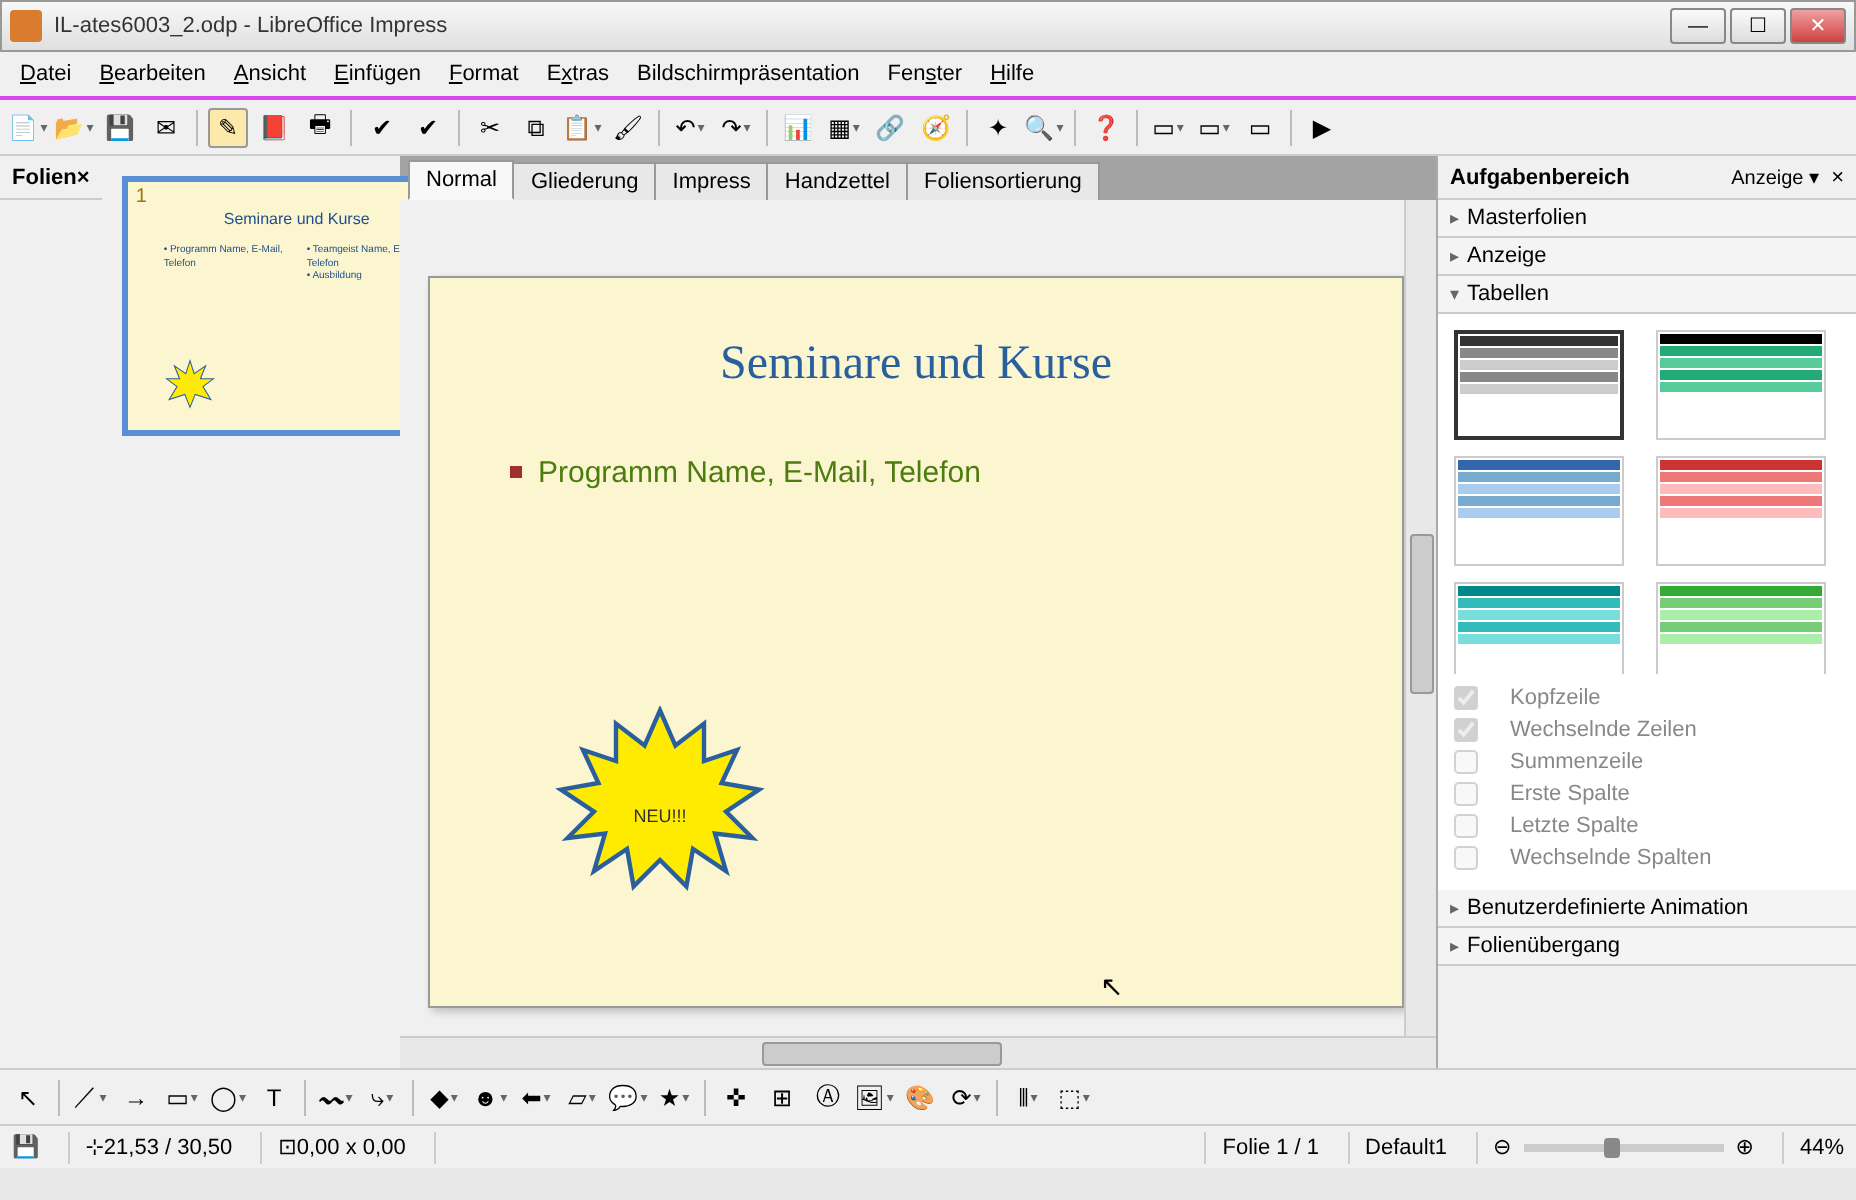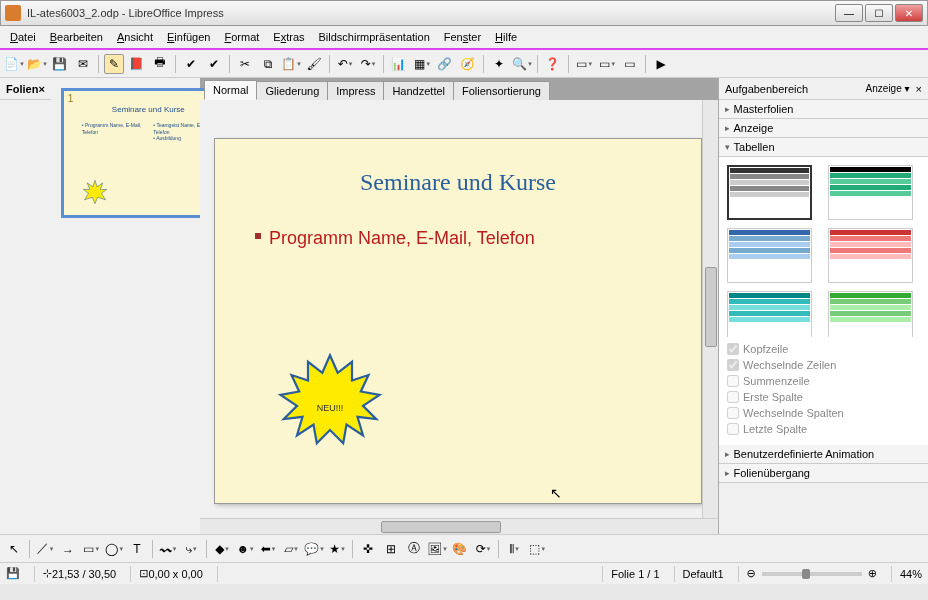--- a/index.html
+++ b/index.html
@@ -31,45 +31,45 @@
 .thumb .star{position:absolute;bottom:10px;left:18px;width:26px;height:26px}
 .center{flex:1;display:flex;flex-direction:column;background:#f0f0f0}
 .tabs{height:22px;display:flex;align-items:flex-end;padding-left:4px;background:#a3a3a3}
 .tab{padding:3px 8px;border:1px solid #999;border-bottom:none;background:#e8e8e8;margin-right:-1px;cursor:pointer}
 .tab.active{background:#f8f8f8;border-bottom:1px solid #f8f8f8;position:relative;z-index:1}
 .canvas{flex:1;background:#f0f0f0;position:relative;overflow:hidden}
 .slide{position:absolute;left:14px;top:38px;width:488px;height:366px;background:#fbf6d0;border:1px solid #999;box-shadow:2px 2px 4px rgba(0,0,0,.2)}
 .slide h1{text-align:center;color:#2a5f9e;font-size:24px;font-weight:normal;font-family:Georgia,serif;margin-top:30px;margin-bottom:30px}
 .slidecols{display:flex;padding:0 40px;gap:30px}
 .slidecol{flex:1}
-.slidecol .item{color:#b91c1c;font-size:18px;line-height:1.4;margin-bottom:6px;position:relative;padding-left:14px}
+.slidecol .item{color:#4d7c0f;font-size:15px;line-height:1.4;margin-bottom:6px;position:relative;padding-left:14px}
 .slidecol .item::before{content:"";position:absolute;left:0;top:7px;width:6px;height:6px}
 .slidecol.l .item::before{background:#a03030}
 .slidecol.r .item::before{background:#2a5f9e;border-radius:50%}
 .starshape{position:absolute;left:60px;bottom:40px;width:110px;height:110px}
 .starshape svg{width:100%;height:100%}
 .starlabel{position:absolute;left:50%;top:50%;transform:translate(-50%,-50%);font-size:9px;color:#333}
 .vscroll{position:absolute;right:0;top:0;width:16px;height:100%;background:#e8e8e8;border-left:1px solid #ccc}
 .vscroll .thumb2{position:absolute;top:40%;left:2px;width:12px;height:80px;background:#ccc;border:1px solid #999;border-radius:2px}
 .hscroll{height:16px;background:#e8e8e8;border-top:1px solid #ccc;position:relative}
 .hscroll .thumb2{position:absolute;left:35%;top:2px;height:12px;width:120px;background:#ccc;border:1px solid #999;border-radius:2px}
 .rightpanel{width:210px;background:#f0f0f0;border-left:1px solid #aaa;display:flex;flex-direction:column}
 .rhdr{height:22px;display:flex;align-items:center;padding:0 6px;border-bottom:1px solid #ccc}
-.rhdr b{font-weight:normal}
+.rhdr b{font-weight:bold}
 .rhdr .anz{margin-left:auto;font-size:10px}
 .rhdr .anz::after{content:" ▾"}
 .section{border-bottom:1px solid #ccc;padding:3px 6px;display:flex;align-items:center;cursor:pointer;background:#f4f4f4}
 .section::before{content:"▸";margin-right:4px;font-size:9px;color:#666}
 .section.open::before{content:"▾"}
 .tablegrid{padding:8px;display:grid;grid-template-columns:1fr 1fr;gap:8px;background:#fff;max-height:180px;overflow:hidden}
 .tstyle{width:85px;height:55px;border:1px solid #ccc}
 .tstyle.sel{border:2px solid #333}
 .tstyle .r{height:5px;margin:1px}
 .opts{padding:6px 8px;background:#fff}
-.opts label{display:flex;align-items:center;gap:4px;margin-bottom:4px;color:#888;font-size:10px}
+.opts label{display:flex;align-items:center;gap:16px;margin-bottom:4px;color:#888;font-size:10px}
 .opts input{width:12px;height:12px}
 .drawbar{height:28px;background:#f0f0f0;display:flex;align-items:center;padding:0 4px;gap:3px;border-top:1px solid #ccc}
 .statusbar{height:22px;background:#f0f0f0;display:flex;align-items:center;padding:0 6px;gap:14px;border-top:1px solid #ccc;font-size:10px}
 .statusbar .cell{border-left:1px solid #ccc;padding-left:8px;height:16px;display:flex;align-items:center}
 .statusbar .slider{width:100px;height:4px;background:#ccc;position:relative;margin:0 6px}
 .statusbar .slider::before{content:"";position:absolute;left:40%;top:-3px;width:8px;height:10px;background:#888;border-radius:2px}
 .cursor{position:absolute;left:550px;top:485px;font-size:14px;pointer-events:none}
 </style>
 </head>
 <body>
@@ -252,25 +252,25 @@
       <label>
           <input type="checkbox" disabled="" style="">
           <span>Summenzeile</span>
         </label>
       <label>
           <input type="checkbox" disabled="" style="">
           <span>Erste Spalte</span>
         </label>
       <label>
           <input type="checkbox" disabled="" style="">
+          <span>Letzte Spalte</span>
+        </label>
+      <label>
+          <input type="checkbox" disabled="" style="">
           <span>Wechselnde Spalten</span>
-        </label>
-      <label>
-          <input type="checkbox" disabled="" style="">
-          <span>Letzte Spalte</span>
         </label>
     </div>
     <div class="section">Benutzerdefinierte Animation</div>
     <div class="section">Folienübergang</div>
   </div>
 </div>
 
 <div class="drawbar">
   <div class="tb">↖</div>
   <div class="sep"></div>

